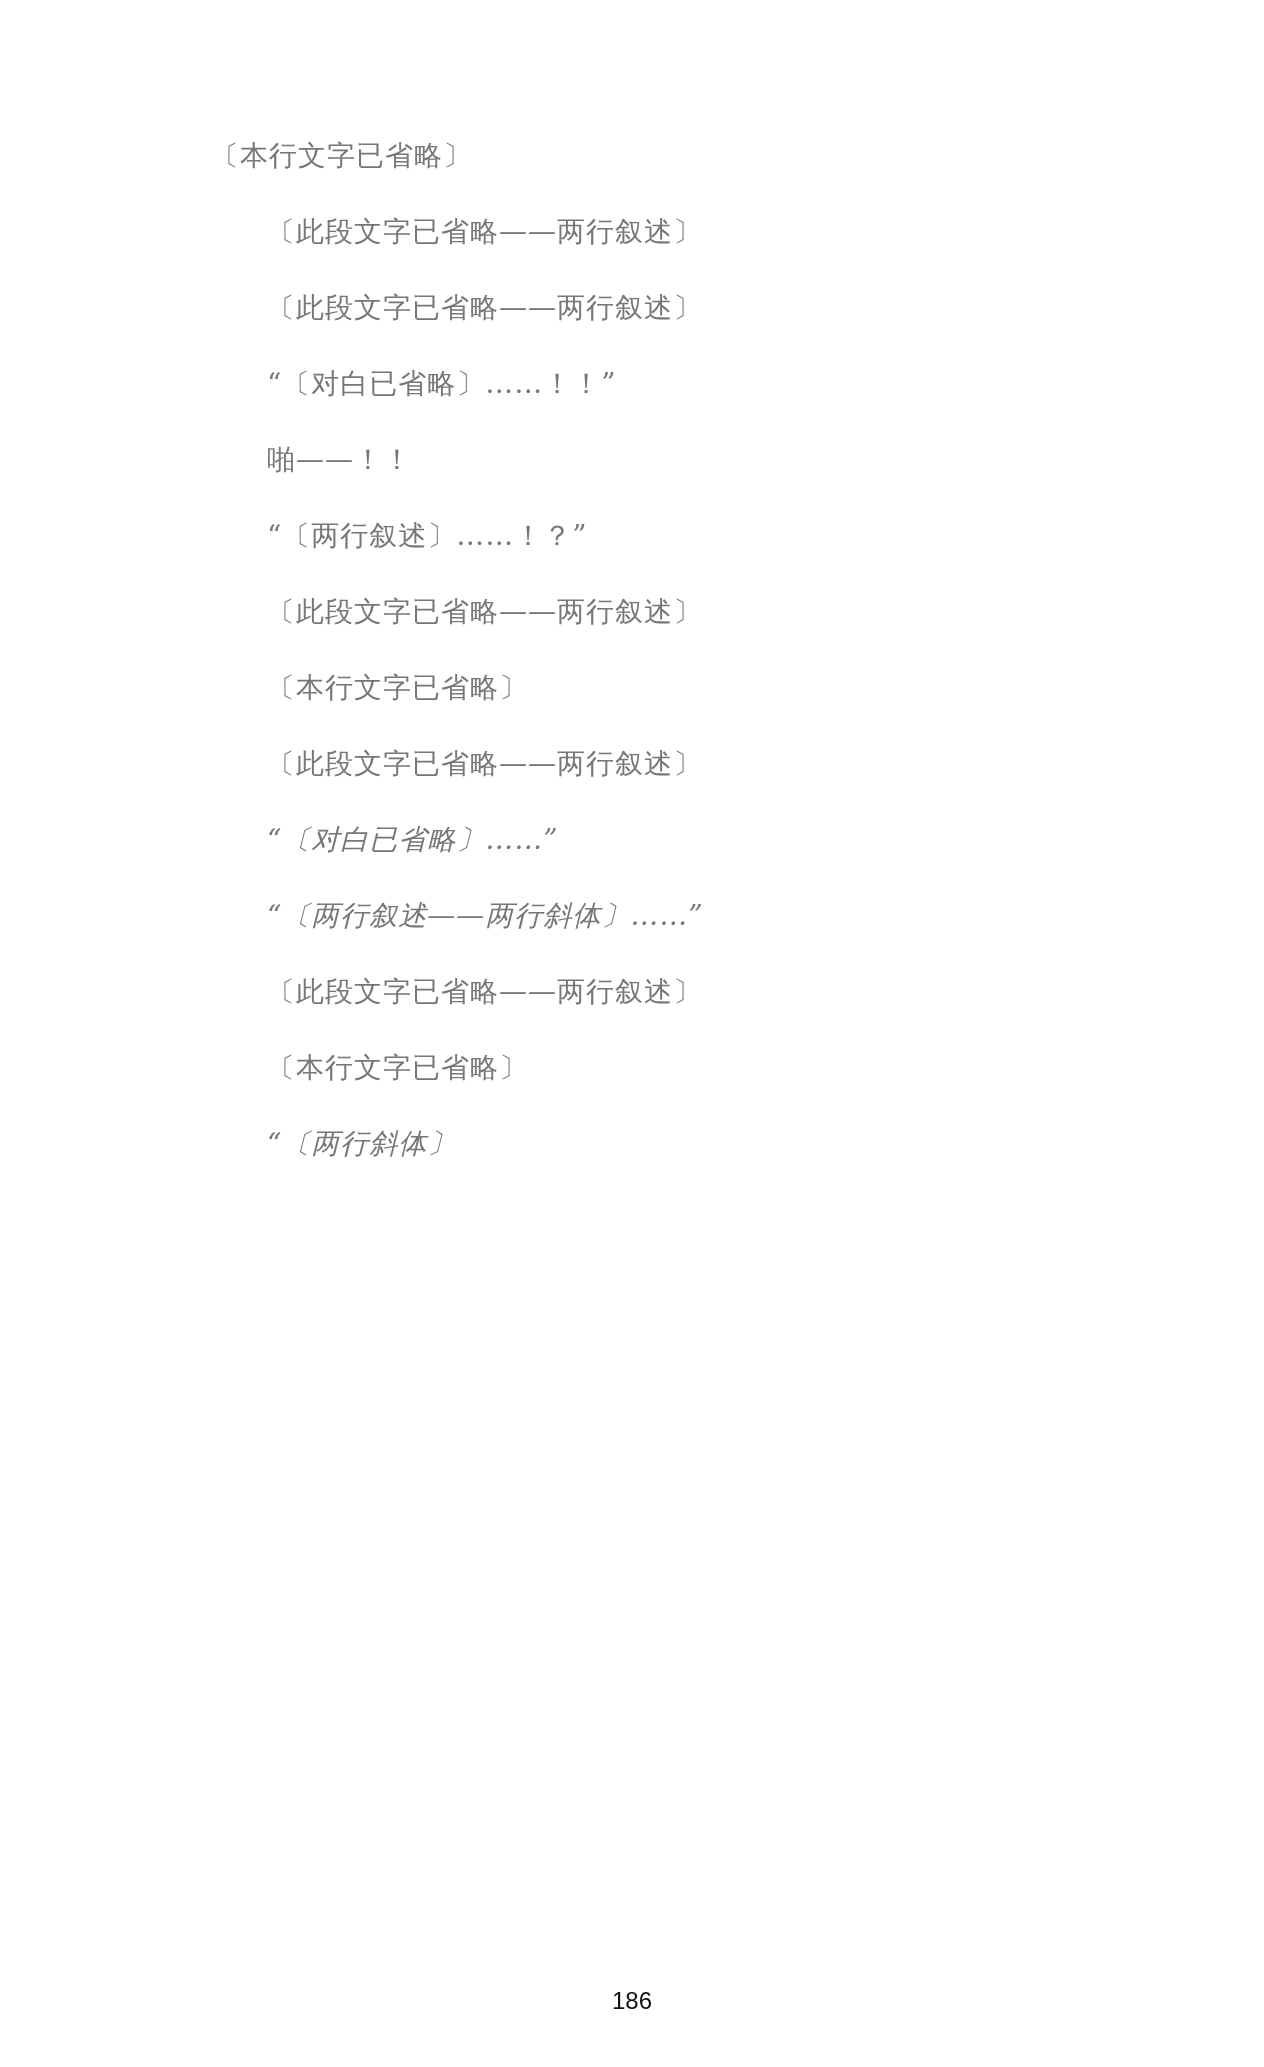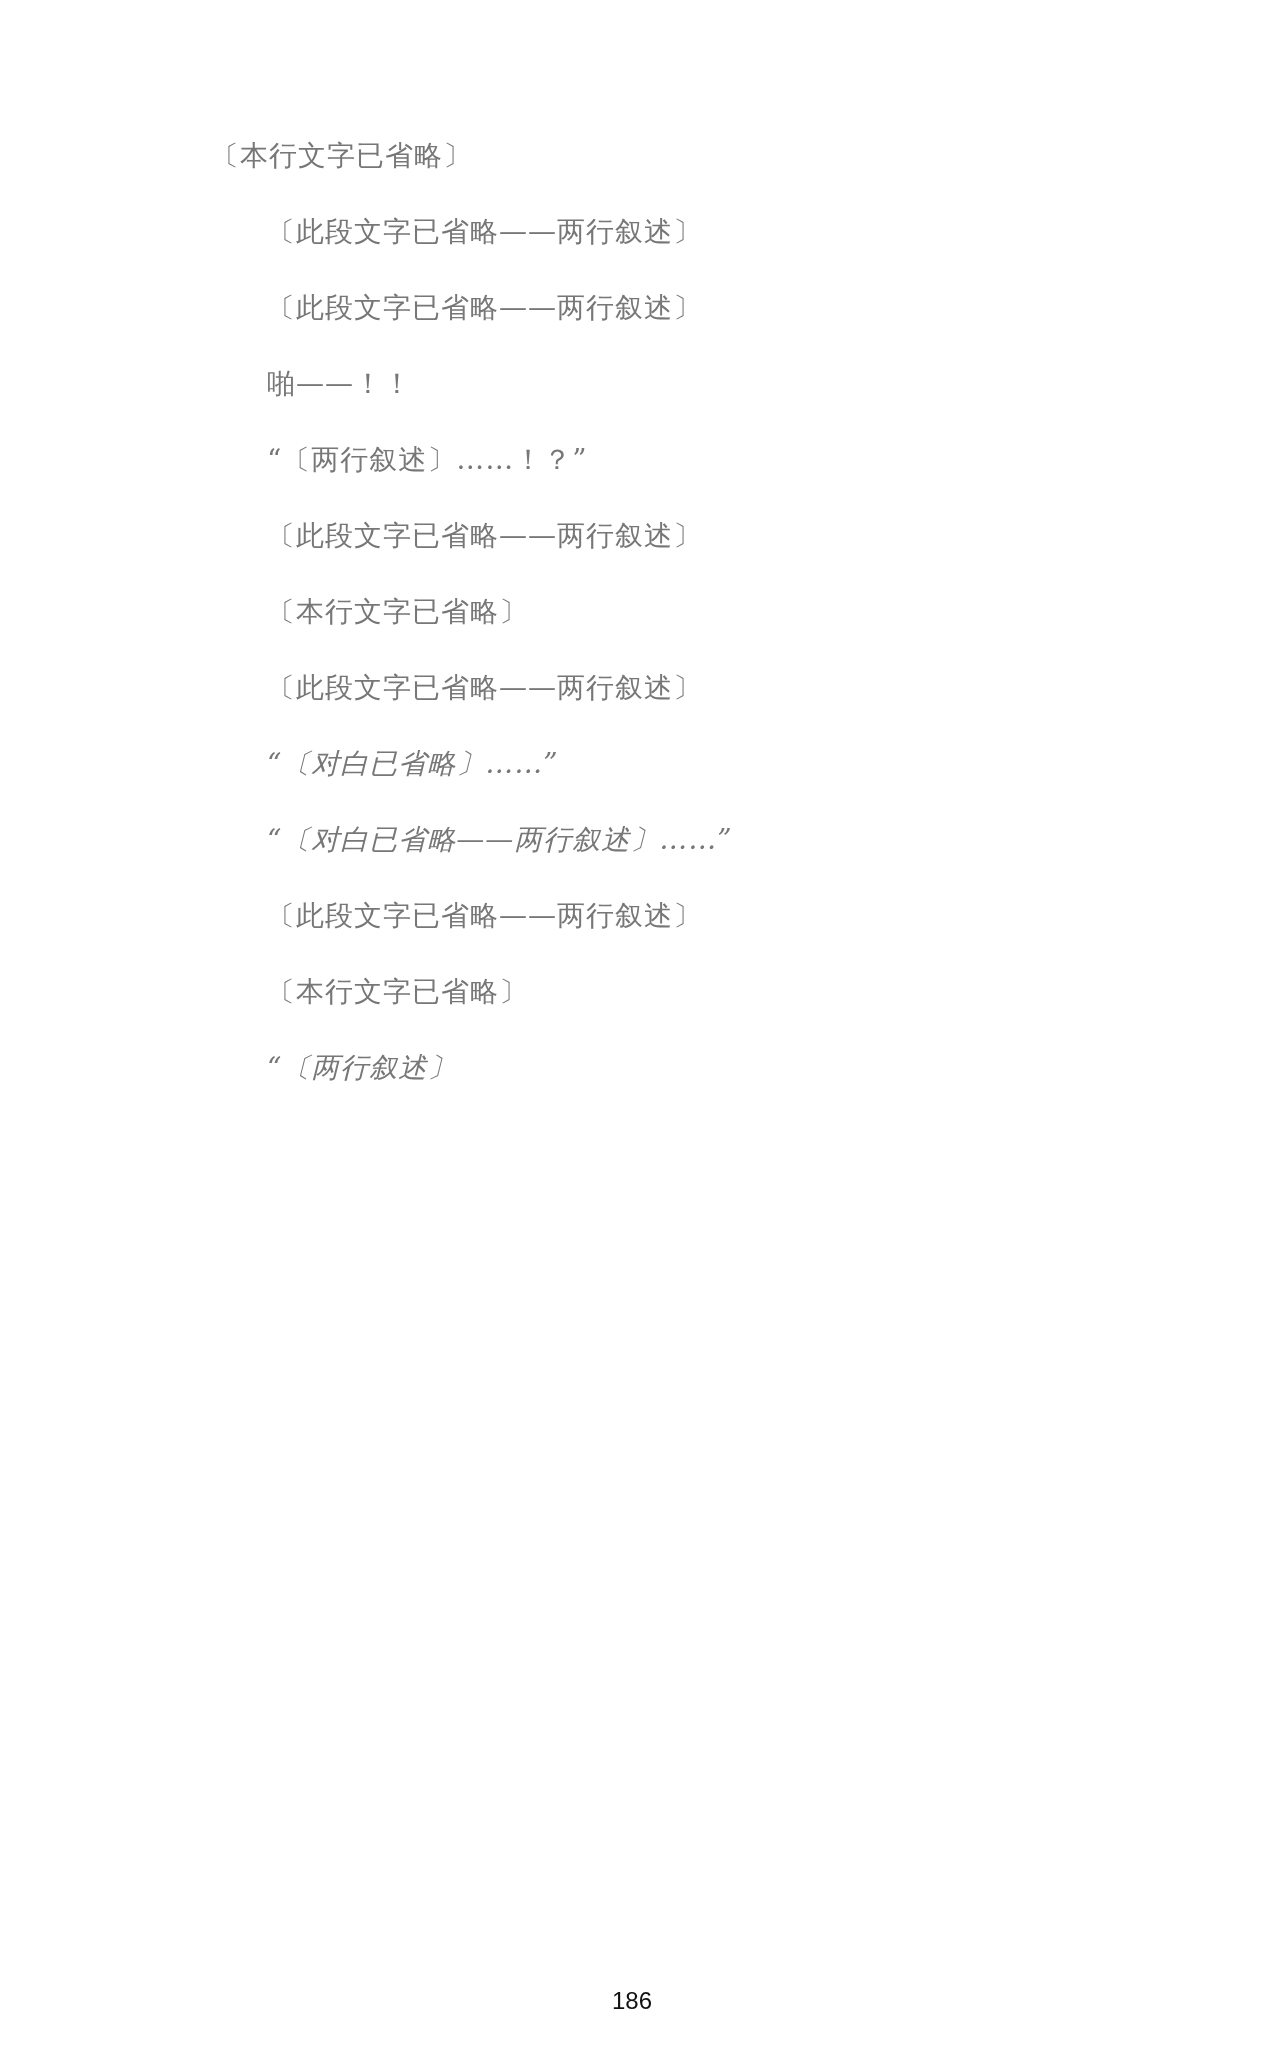--- a/index.html
+++ b/index.html
@@ -54,25 +54,26 @@
   }
 </style>
 </head>
 <body>
 
 <div class="page">
   <div class="text-body" id="text-body">
       <p class="para redacted">〔本行文字已省略〕</p>
       <p class="para redacted indent">〔此段文字已省略——两行叙述〕</p>
       <p class="para redacted indent">〔此段文字已省略——两行叙述〕</p>
+      <p class="para redacted indent">“〔对白已省略〕……！！”</p>
       <p class="para redacted indent">啪——！！</p>
       <p class="para redacted indent">“〔两行叙述〕……！？”</p>
       <p class="para redacted indent">〔此段文字已省略——两行叙述〕</p>
       <p class="para redacted indent">〔本行文字已省略〕</p>
       <p class="para redacted indent">〔此段文字已省略——两行叙述〕</p>
       <p class="para redacted indent italic">“〔对白已省略〕……”</p>
-      <p class="para redacted indent italic">“〔对白已省略——两行叙述〕……”</p>
+      <p class="para redacted indent italic">“〔两行叙述——两行斜体〕……”</p>
       <p class="para redacted indent">〔此段文字已省略——两行叙述〕</p>
       <p class="para redacted indent">〔本行文字已省略〕</p>
-      <p class="para redacted indent italic">“〔两行叙述〕</p>
+      <p class="para redacted indent italic">“〔两行斜体〕</p>
     </div>
   <div class="page-number">186</div>
 </div>
 
 </body></html>

